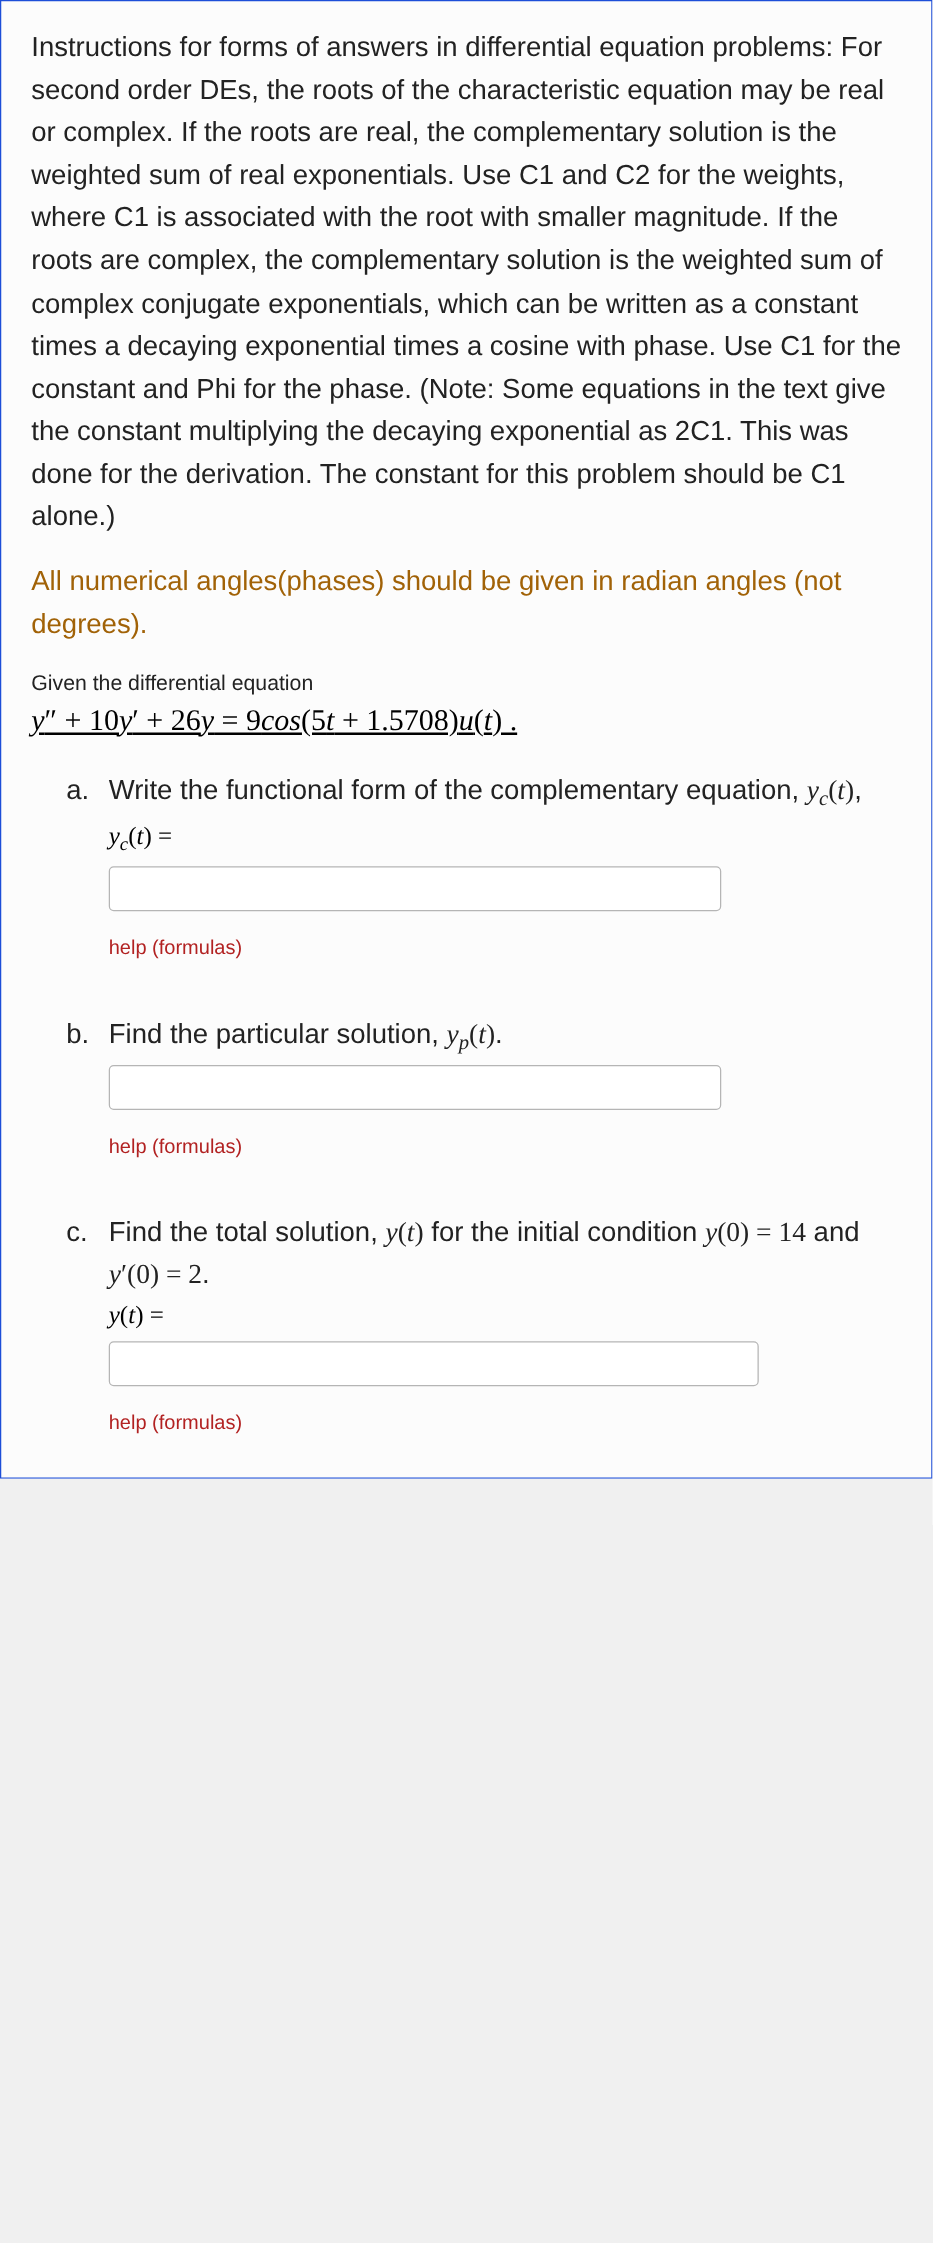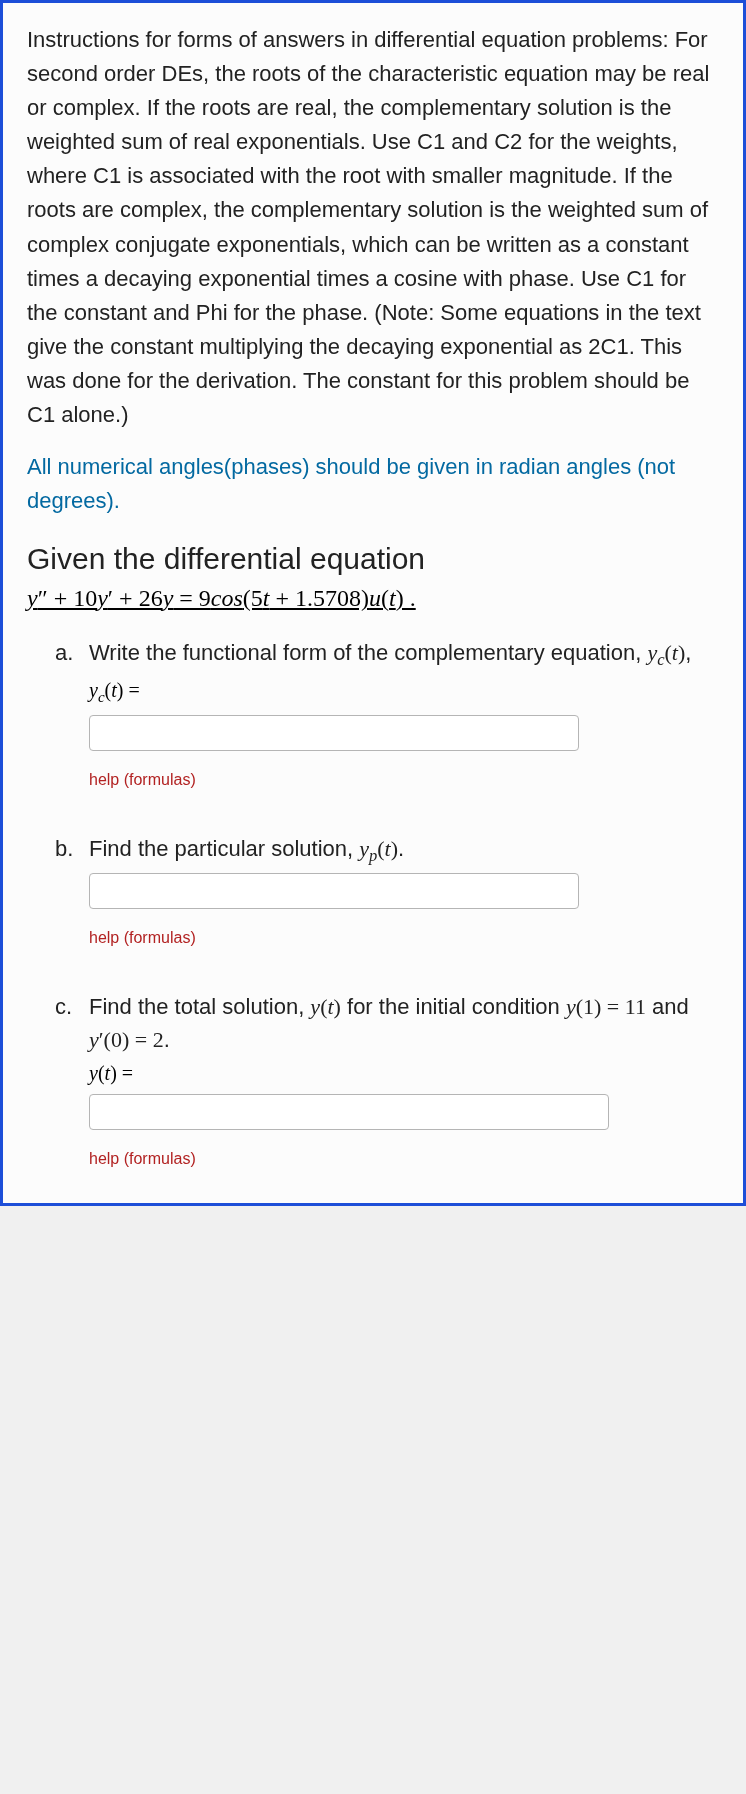--- a/index.html
+++ b/index.html
@@ -5,38 +5,38 @@
   * { box-sizing: border-box; }
   body {
     margin: 0;
     padding: 0;
     font-family: Arial, Helvetica, sans-serif;
     background: #f0f0f0;
     width: 746px;
   }
   .container {
     background: #fcfcfc;
-    border: 3px solid #1d4ed8;
+    border: 1px solid #1d4ed8;
     padding: 20px 24px 30px 24px;
     width: 746px;
   }
   .instructions {
     font-size: 22px;
     line-height: 1.55;
     color: #222;
     margin-bottom: 18px;
   }
   .para {
     font-size: 22px;
     line-height: 1.55;
-    color: #0369a1;
+    color: #a16207;
     margin-bottom: 18px;
   }
   .given {
-    font-size: 30px;
+    font-size: 17px;
     line-height: 1.5;
     color: #222;
     margin-bottom: 4px;
   }
   .equation {
     font-family: 'Times New Roman', Times, serif;
     font-size: 24px;
     color: #000;
     margin: 0 0 24px 0;
     text-decoration: underline;
@@ -129,21 +129,21 @@
       <span>
         <span>Find the particular solution, </span><span class="math">y<span class="sub">p</span><span class="rm">(</span>t<span class="rm">)</span></span><span>.</span>
       </span>
       <input type="text" class="answer" style="">
       <a class="help-link">help (formulas)</a>
     </li>
 
     <li>
       <span class="marker">c.</span>
       <span>
-        <span>Find the total solution, </span><span class="math">y<span class="rm">(</span>t<span class="rm">)</span></span><span> for the initial condition </span><span class="math">y<span class="rm">(1) = 11</span></span><span> and </span><span class="math">y<span class="rm">′(0) = 2</span></span><span>.</span>
+        <span>Find the total solution, </span><span class="math">y<span class="rm">(</span>t<span class="rm">)</span></span><span> for the initial condition </span><span class="math">y<span class="rm">(0) = 14</span></span><span> and </span><span class="math">y<span class="rm">′(0) = 2</span></span><span>.</span>
       </span>
       <div class="answer-line">
         <span class="math">y<span class="rm">(</span>t<span class="rm">) =</span></span>
       </div>
       <input type="text" class="answer wide" style="">
       <a class="help-link">help (formulas)</a>
     </li>
 
   </ol>
 

